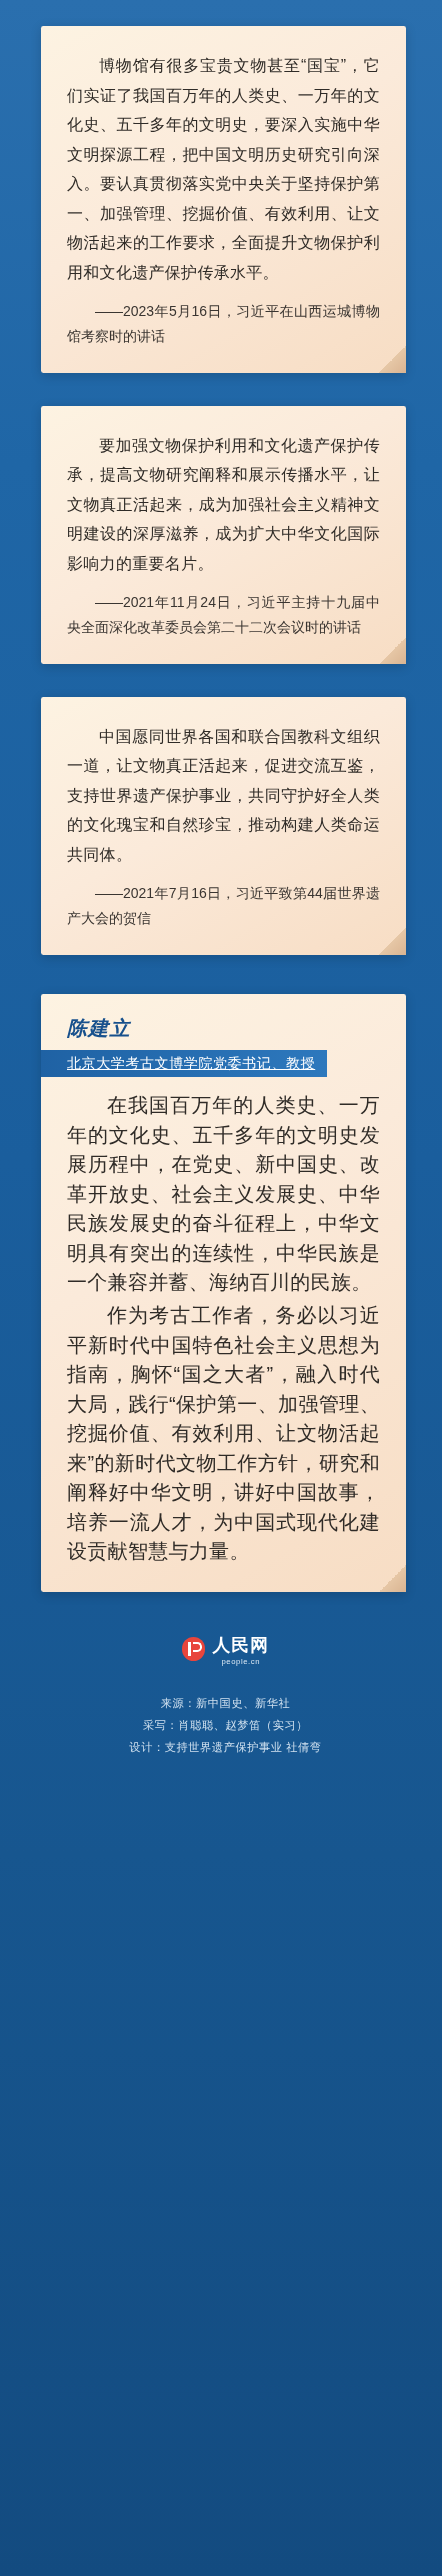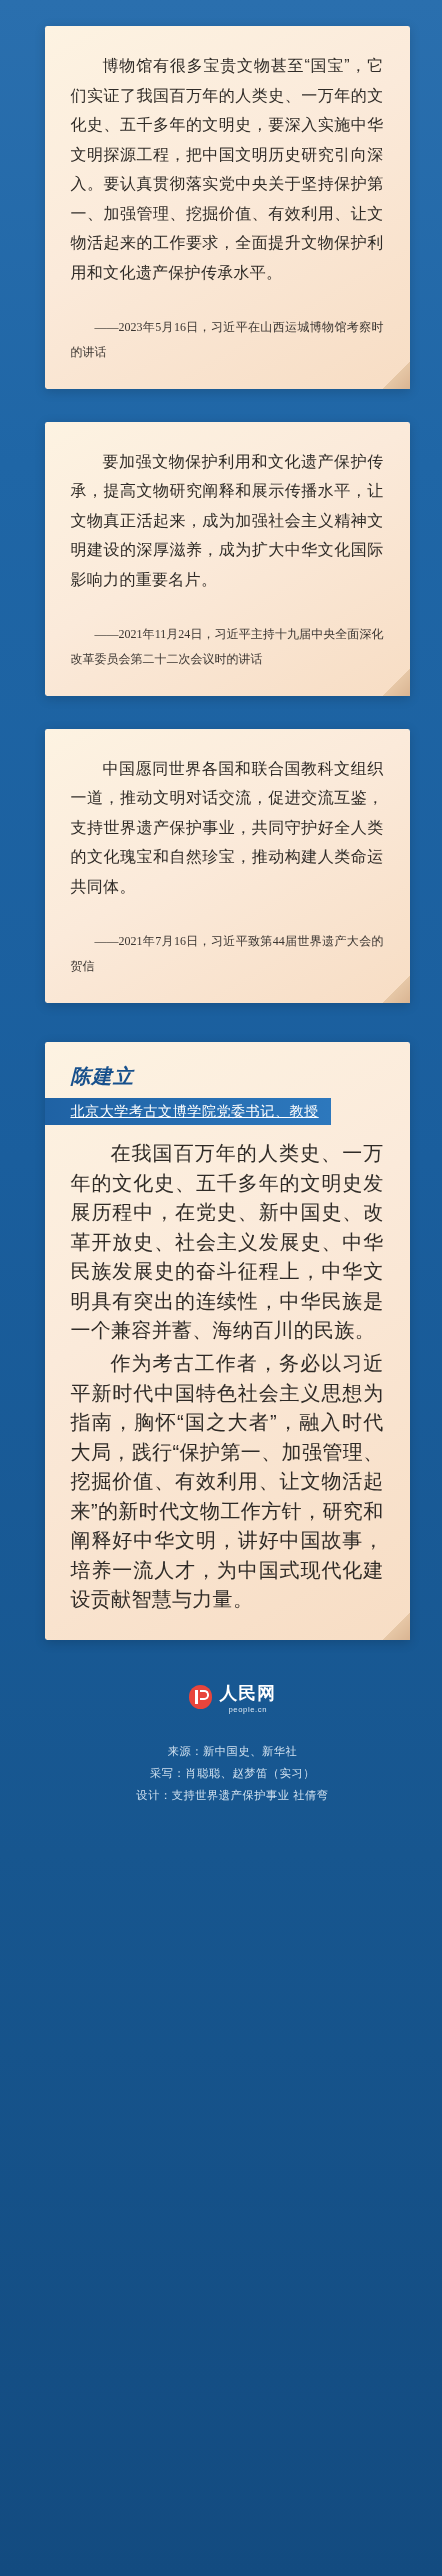--- a/index.html
+++ b/index.html
@@ -7,21 +7,21 @@
     width: 443px;
     background: #1b5e9b;
     font-family: "Liberation Sans", sans-serif;
     -webkit-font-smoothing: antialiased;
   }
   .page {
     width: 443px;
     min-height: 2576px;
     background: linear-gradient(180deg,#2a6fae 0%, #1f66a6 18%, #1a5e9d 45%, #17568f 72%, #134b80 100%);
     position: relative;
-    padding: 0 0 0 11px;
+    padding: 0 0 0 4px;
     overflow: hidden;
   }
   .quote-card {
     position: relative;
     margin: 0 auto;
     width: 365px;
     background: linear-gradient(150deg,#fdf3e2 0%, #fbeada 45%, #f7ddc4 100%);
     border-radius: 2.4px;
     padding: 25px 26px 23.6px 26px;
     box-shadow: 0 2.4px 10.6px rgba(0,0,0,0.16);
@@ -36,27 +36,26 @@
   }
   .quote-text {
     font-size: 16px;
     line-height: 29.5px;
     color: #2f2b27;
     text-align: justify;
     text-indent: 2em;
     letter-spacing: 0.3px;
   }
   .quote-attr {
-    margin-top: 28px;
-    font-size: 12px;
+    margin-top: 12px;
+    font-size: 14px;
     line-height: 25px;
     color: #3a3531;
     text-align: justify;
     text-indent: 2em;
-    font-family: Liberation Serif, serif;
   }
   .gap-l { height: 33px; }
   .gap-m { height: 23.6px; }
   .gap-s { height: 15.3px; }
   .top-space { height: 26px; }
 
   
   .section-head {
     width: 365px;
     margin: 0 auto;
@@ -196,21 +195,21 @@
   <div class="gap-l"></div>
 
   <div class="quote-card">
     <div class="quote-text">要加强文物保护利用和文化遗产保护传承，提高文物研究阐释和展示传播水平，让文物真正活起来，成为加强社会主义精神文明建设的深厚滋养，成为扩大中华文化国际影响力的重要名片。</div>
     <div class="quote-attr">——2021年11月24日，习近平主持十九届中央全面深化改革委员会第二十二次会议时的讲话</div>
   </div>
 
   <div class="gap-l"></div>
 
   <div class="quote-card">
-    <div class="quote-text">中国愿同世界各国和联合国教科文组织一道，推动文明对话交流，促进交流互鉴，支持世界遗产保护事业，共同守护好全人类的文化瑰宝和自然珍宝，推动构建人类命运共同体。</div>
+    <div class="quote-text">中国愿同世界各国和联合国教科文组织一道，让文物真正活起来，促进交流互鉴，支持世界遗产保护事业，共同守护好全人类的文化瑰宝和自然珍宝，推动构建人类命运共同体。</div>
     <div class="quote-attr">——2021年7月16日，习近平致第44届世界遗产大会的贺信</div>
   </div>
 
   <div class="gap-m"></div>
 
 
   <div class="gap-s"></div>
 
   <div class="expert-card">
     <div class="expert-name">陈建立</div>

